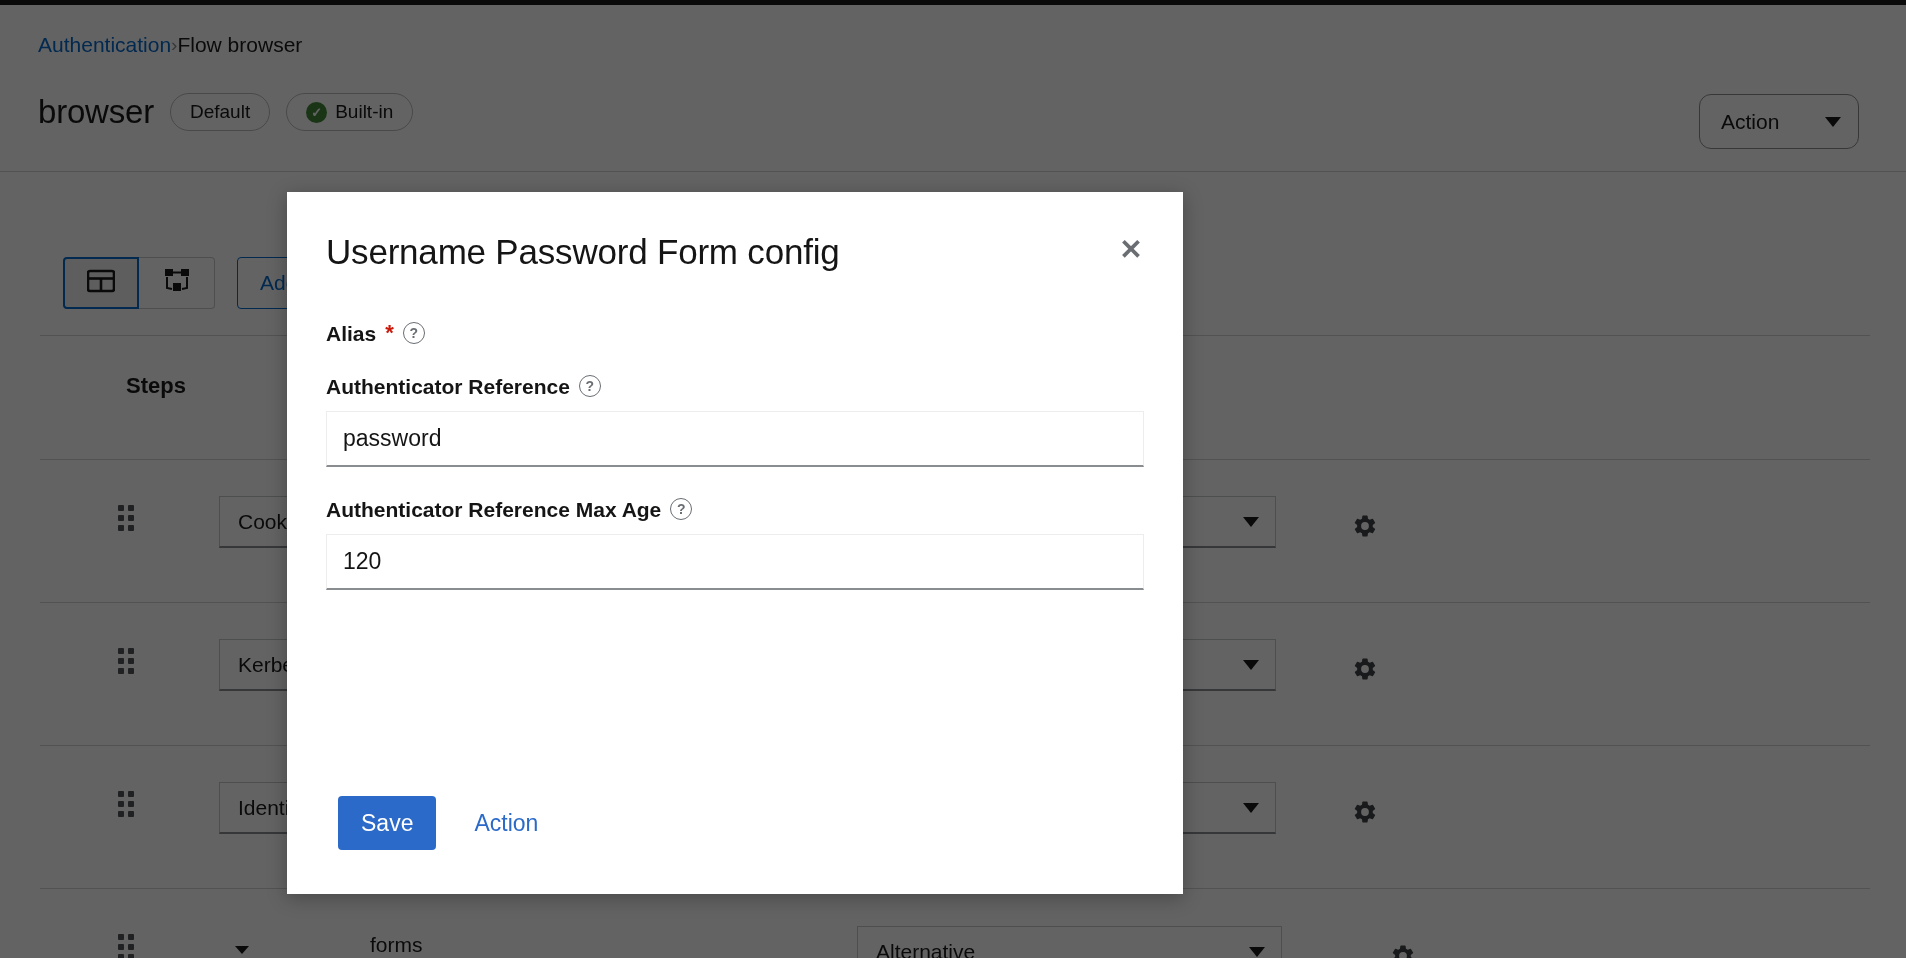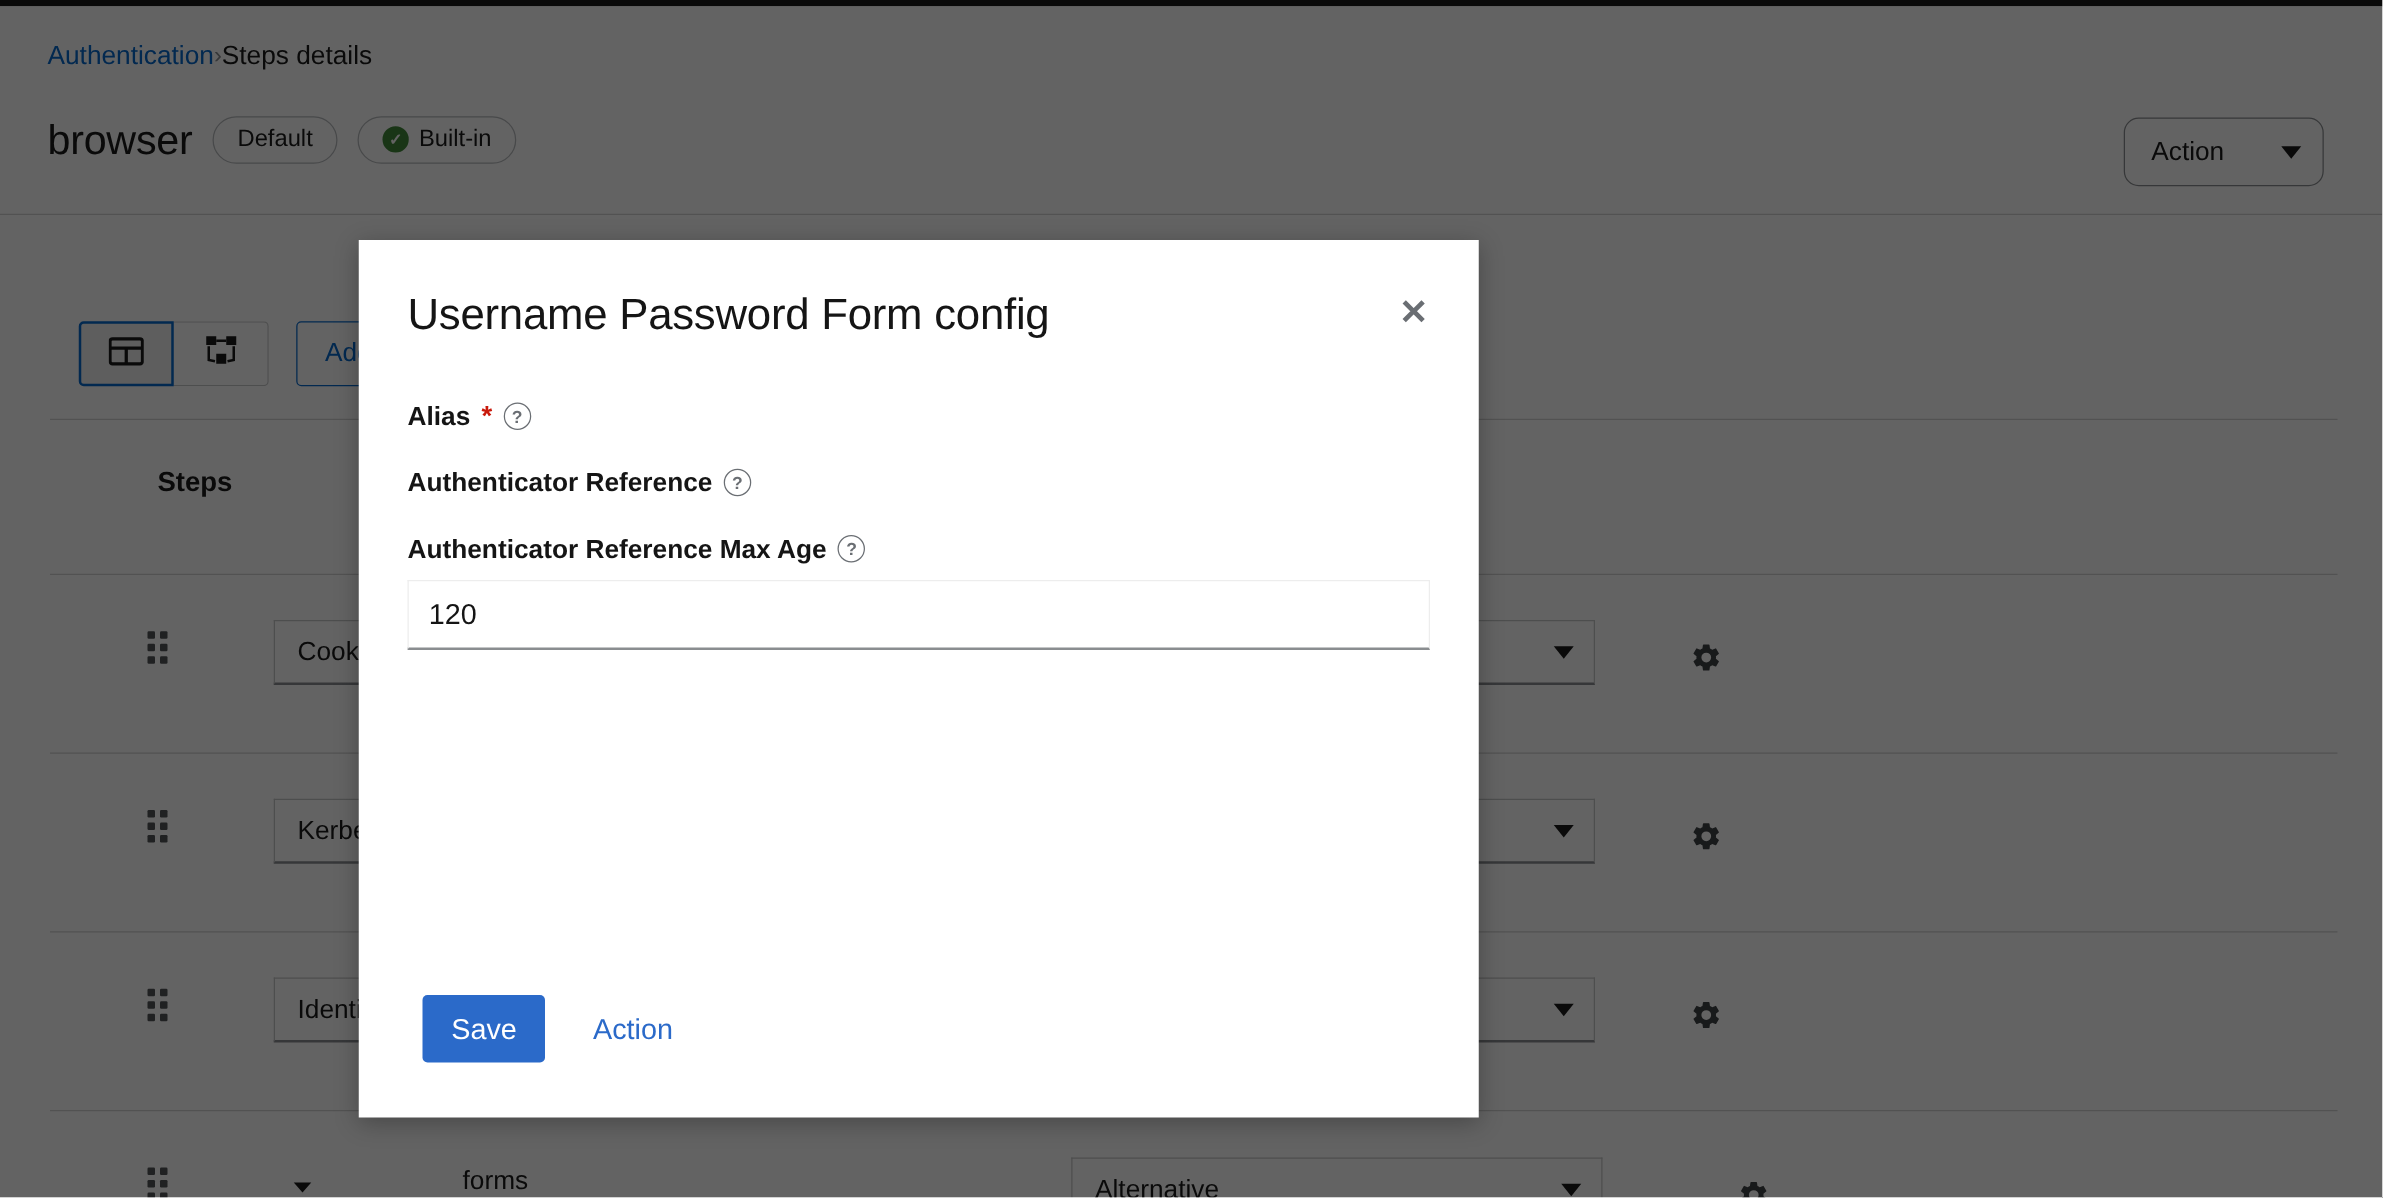--- a/index.html
+++ b/index.html
@@ -50,21 +50,21 @@
     top: 88px; left: 38px;
     display: flex; align-items: center; gap: 16px;
   }
   .page-title {
     font-size: 33px;
     font-weight: 400;
     color: #151515;
     letter-spacing: -0.2px;
   }
   .chip {
-    display: inline-flex; align-items: flex-start; gap: 8px;
+    display: inline-flex; align-items: center; gap: 8px;
     border: 1px solid #b8bbbe;
     border-radius: 40px;
     padding: 7px 19px;
     font-size: 19px;
     color: #151515;
     background: transparent;
     white-space: nowrap;
   }
   .check-ico {
     width: 21px; height: 21px; border-radius: 50%;
@@ -296,21 +296,21 @@
 
 <div id="page-root">
 
   <div class="topstrip"></div>
 
   <div class="app">
 
     <div class="breadcrumb">
       <span class="bc-link">Authentication</span>
       <span class="bc-sep">›</span>
-      <span class="bc-current">Steps details</span>
+      <span class="bc-current">Flow browser</span>
     </div>
 
     <div class="title-row">
       <span class="page-title">browser</span>
       <span class="chip">
         <span>Default</span>
       </span>
       <span class="chip">
         <span class="check-ico">✓</span>
         <span>Built-in</span>
@@ -451,20 +451,21 @@
           <span class="req-star">*</span>
           <span class="help-ico">?</span>
         </div>
       </div>
 
       <div class="field">
         <div class="field-label">
           <span>Authenticator Reference</span>
           <span class="help-ico">?</span>
         </div>
+        <input class="text-input" type="text" value="password" style="">
       </div>
 
       <div class="field">
         <div class="field-label">
           <span>Authenticator Reference Max Age</span>
           <span class="help-ico">?</span>
         </div>
         <input class="text-input" type="text" value="120" style="">
       </div>
 

